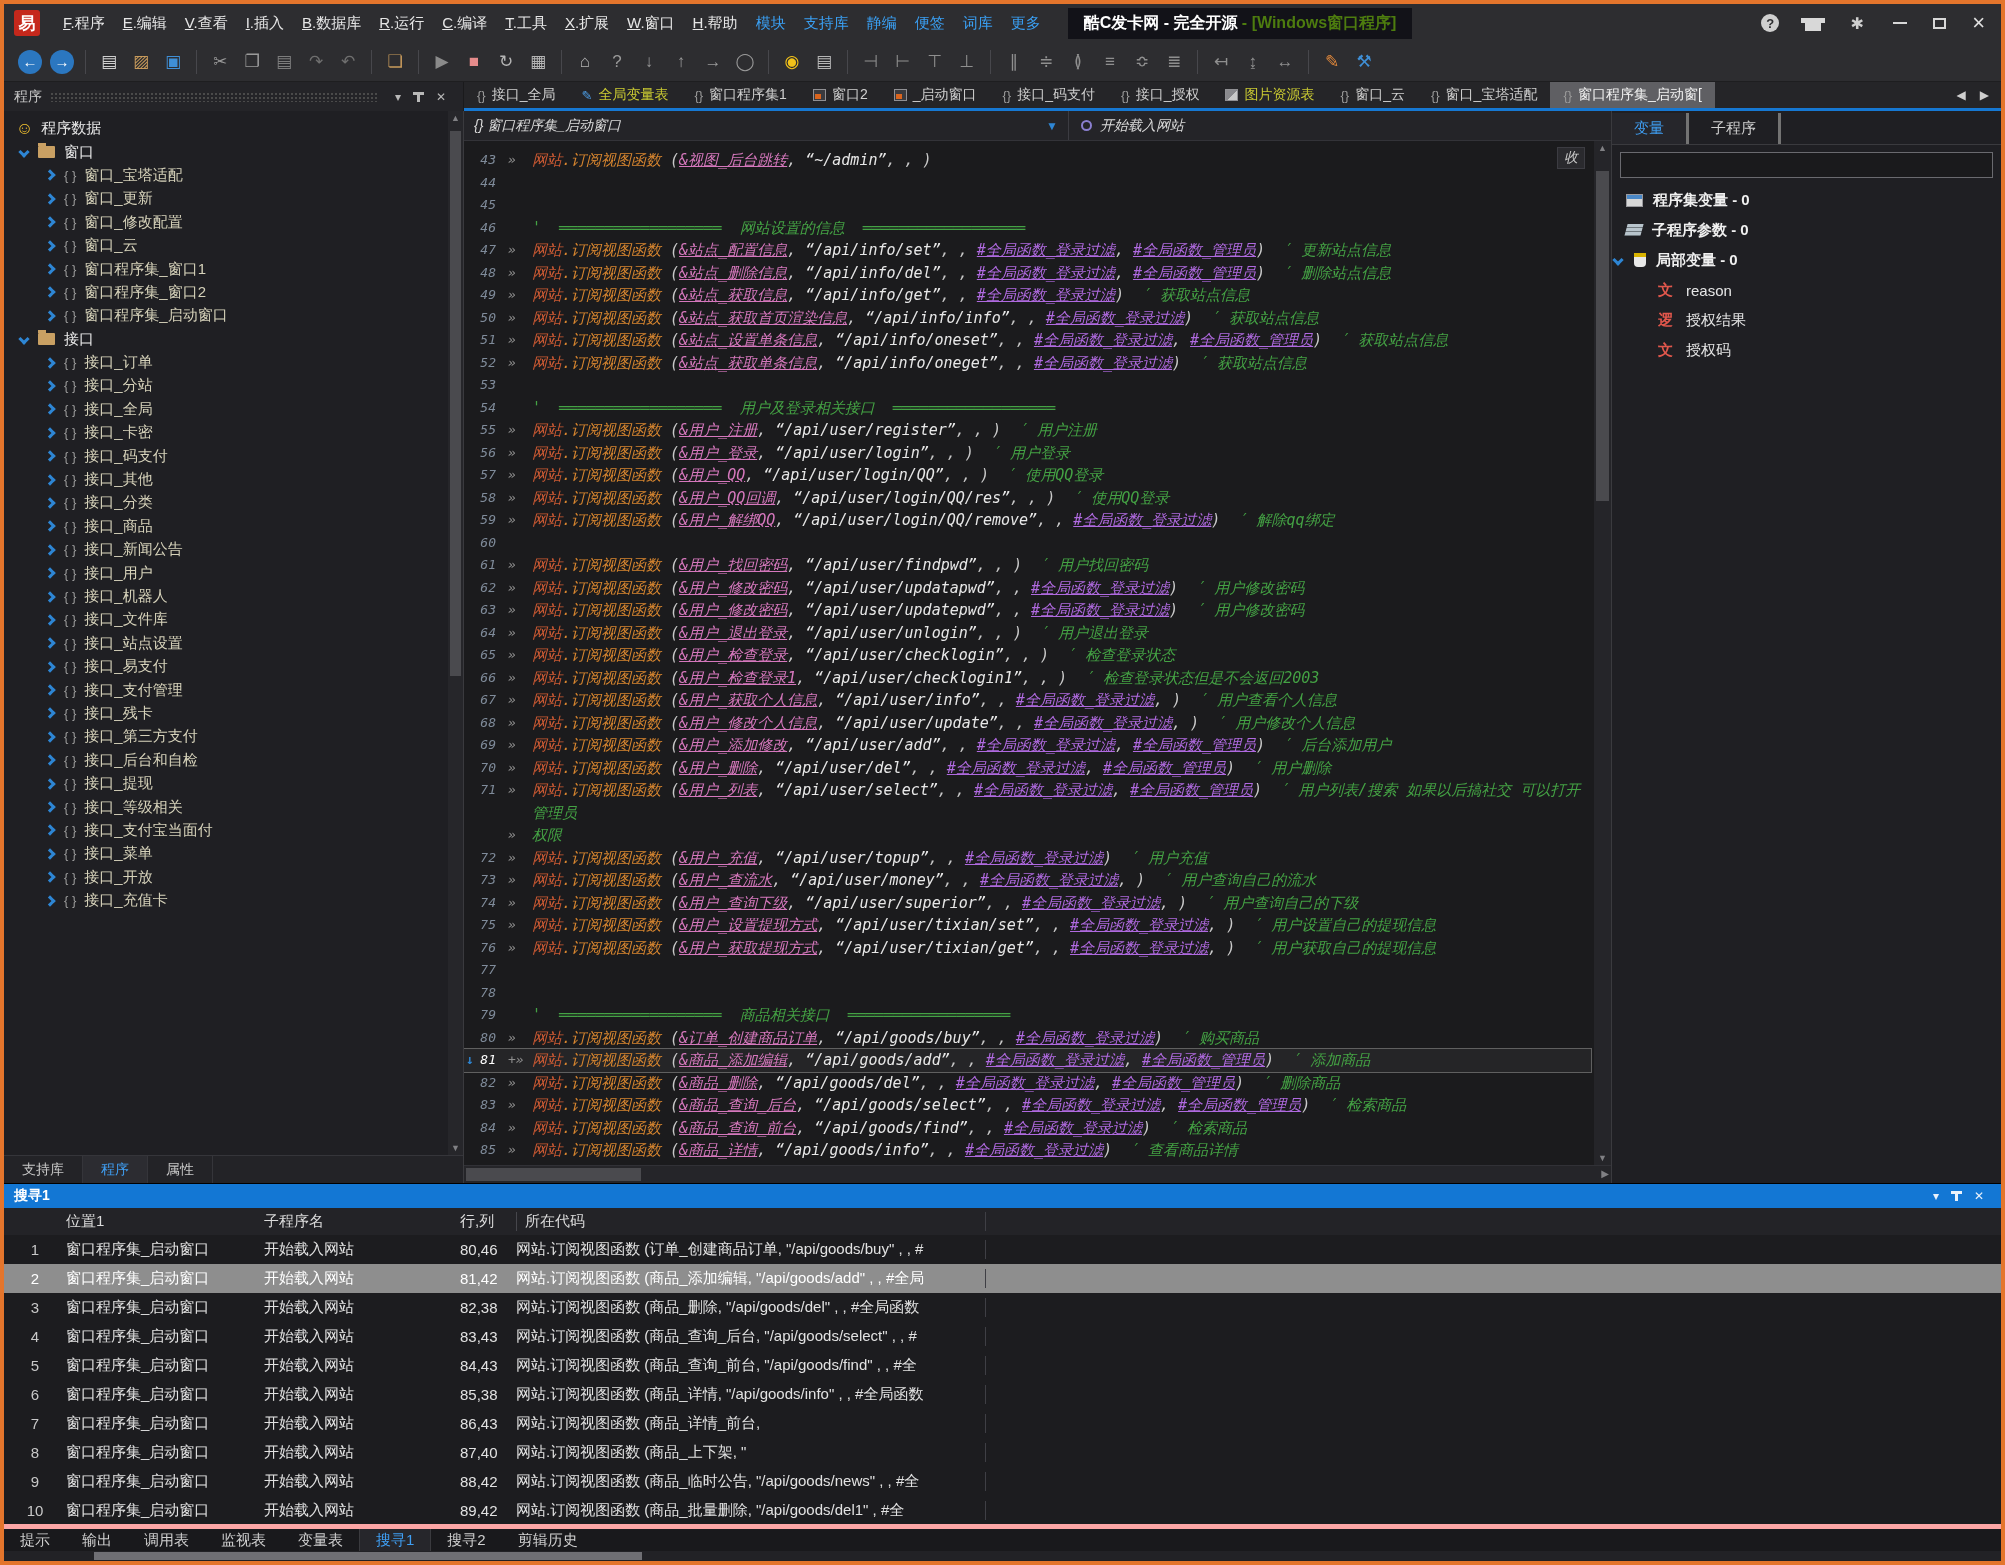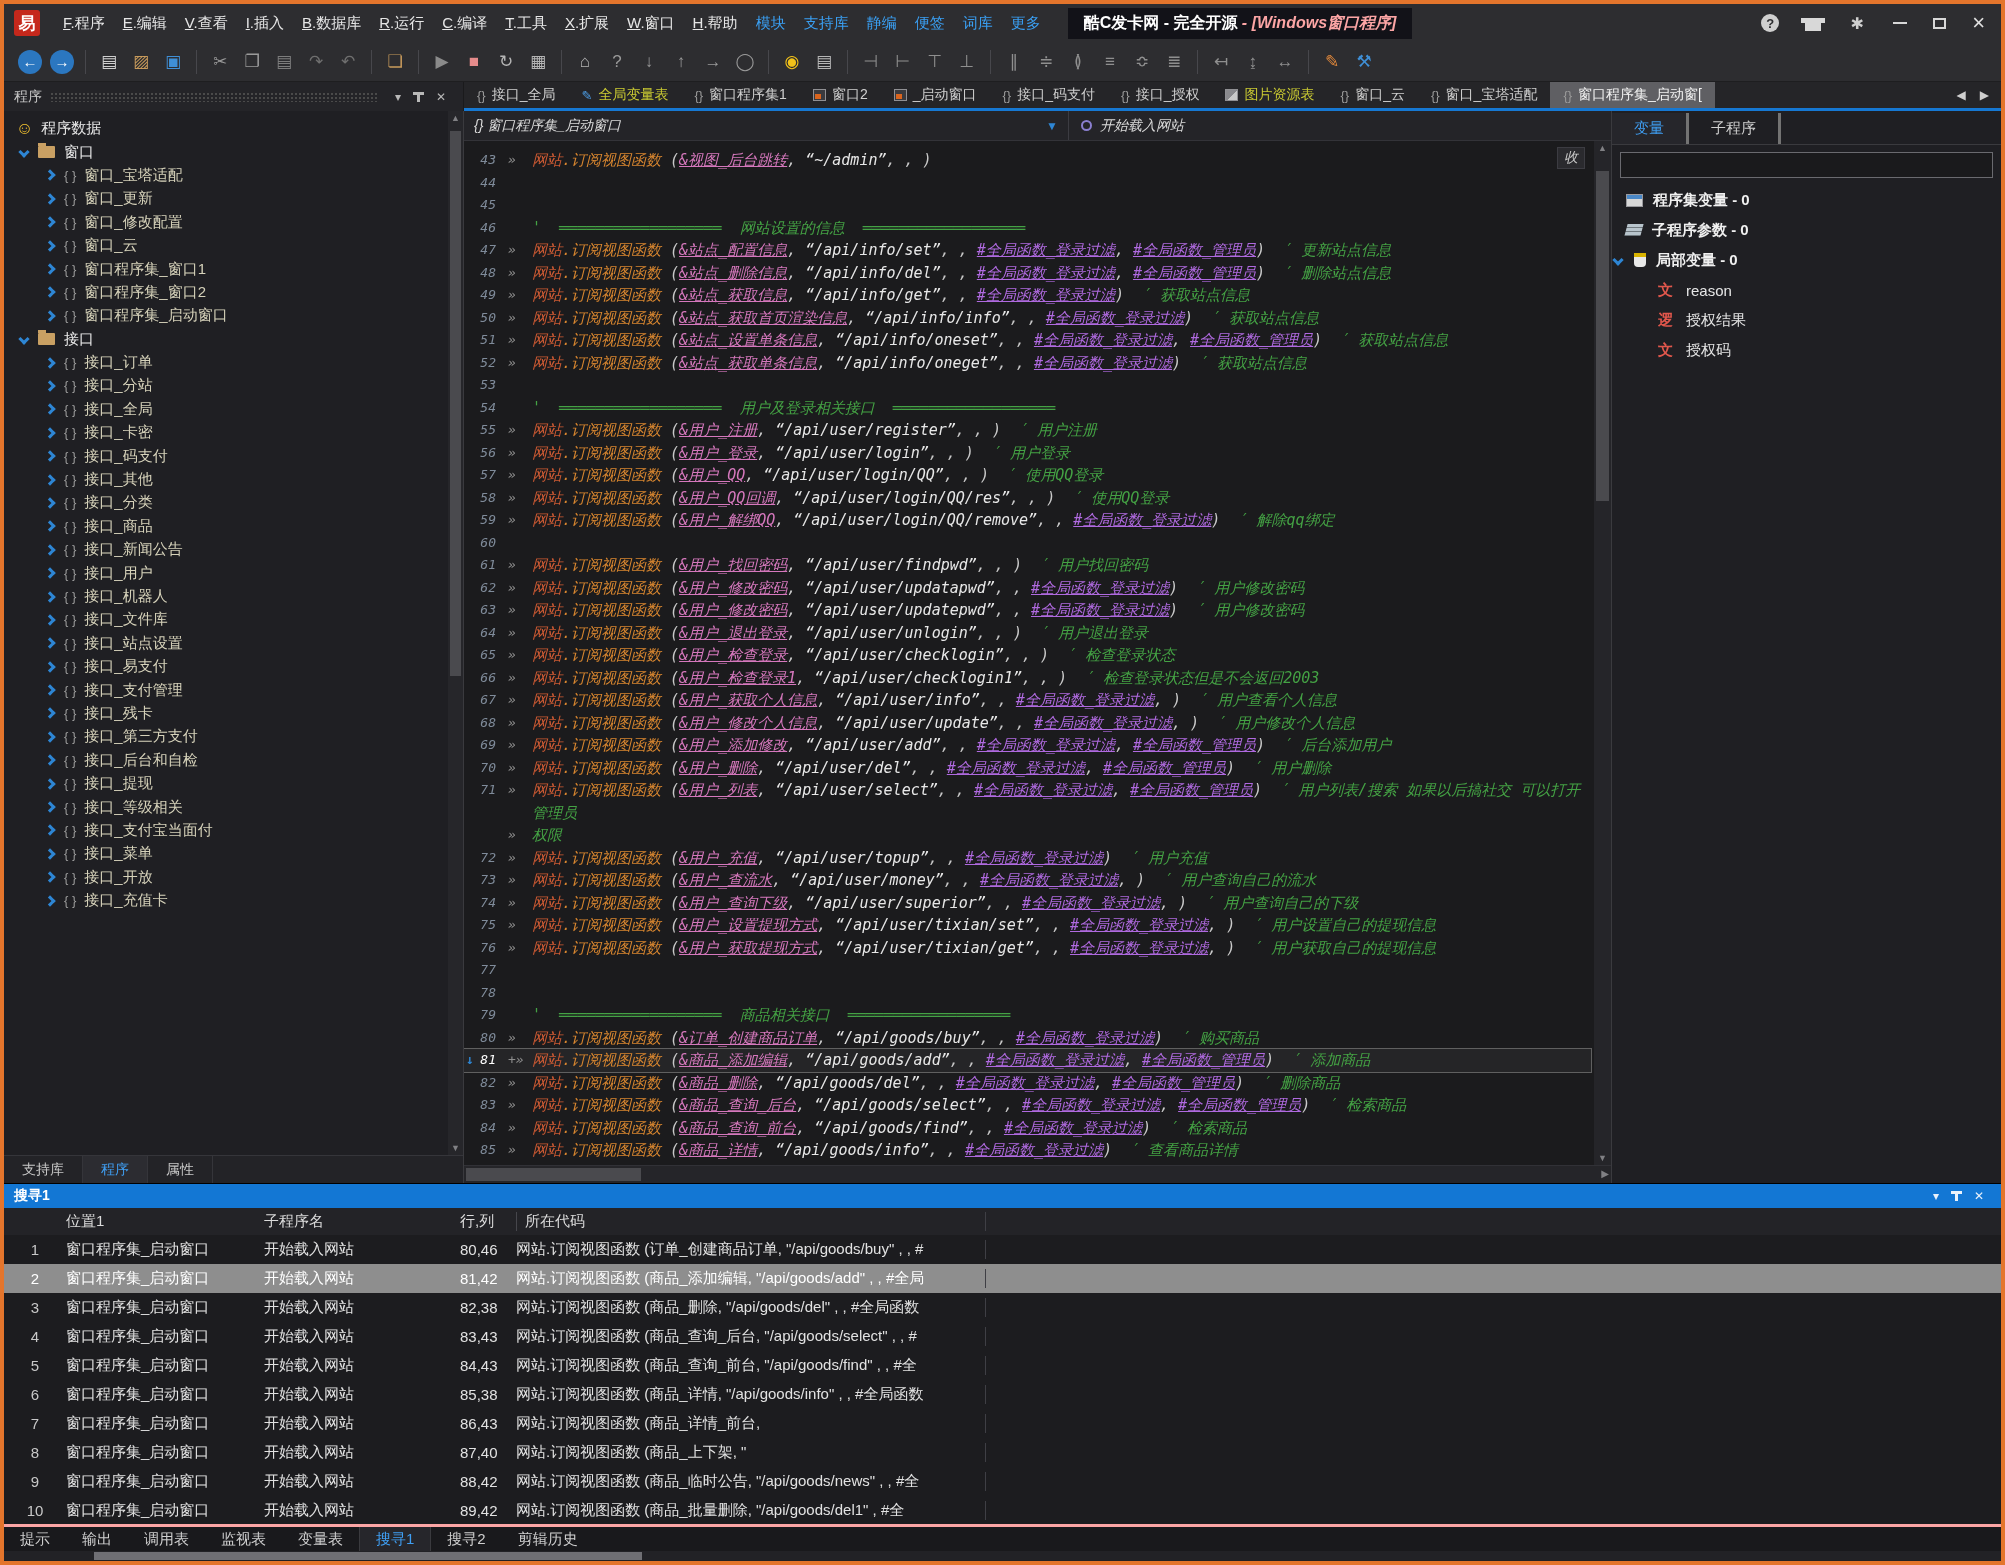--- a/index.html
+++ b/index.html
@@ -12,21 +12,21 @@
   }
   
   #titlebar { height:38px; background:#2d2d30; display:flex; align-items:center; padding:0 10px; flex:none; }
   .app-logo { width:26px; height:26px; background:#c5281c; color:#fff; font-weight:bold; font-size:17px;
     display:flex; align-items:center; justify-content:center; border-radius:3px; margin-right:14px; }
   .menu-item { color:#e6e6e6; font-size:15px; margin:0 9px; cursor:default; white-space:nowrap; }
   .menu-item u { text-decoration:underline; }
   .menu-item.plugin { color:#3a9ff2; }
   #title-box { margin-left:18px; background:#121218; padding:5px 16px; font-size:16px; font-weight:bold;
     color:#fff; white-space:nowrap; }
-  #title-box .suffix { color:#fca5a5;font-style:italic; }
+  #title-box .suffix { color:#4d7c0f; }
   #title-right { margin-left:auto; display:flex; align-items:center; gap:26px; padding-right:6px; }
   .tb-ico { color:#cfcfcf; font-size:16px; width:20px; text-align:center; }
   .help-circle { width:18px; height:18px; border-radius:50%; background:#cfcfcf; color:#2d2d30;
     font-size:13px; font-weight:bold; display:flex; align-items:center; justify-content:center; }
   .shirt-icon { position:relative; width:16px; height:13px; background:#d8d8d8; display:inline-block; margin-top:3px; }
   .shirt-icon::before { content:""; position:absolute; top:0; left:-4px; width:24px; height:5px; background:#d8d8d8; }
   .min-icon { width:14px; height:2px; background:#d8d8d8; display:inline-block; }
   .max-icon { width:13px; height:11px; border:2px solid #d8d8d8; display:inline-block; }
   .close-x { color:#e0e0e0; font-size:22px; line-height:18px; }
   
@@ -133,21 +133,21 @@
   #search-colhead .srch-row { height:27px; color:#dcdcdc; background:#232327; }
   .c-num { width:62px; flex:none; text-align:center; color:#c8c8c8; }
   .c-pos { width:198px; flex:none; overflow:hidden; }
   .c-sub { width:196px; flex:none; overflow:hidden; }
   .c-rc  { width:56px; flex:none; }
   .c-code{ width:470px; flex:none; overflow:hidden; border-right:1px solid #3f3f45; }
   #search-colhead .c-code { border-left:1px solid #46464c; padding-left:8px; }
   #search-body { flex:1; overflow:hidden; }
   .srch-row.selected { background:#8e8e8e; color:#ffffff; }
   .srch-row.selected .c-num { color:#fff; }
-  #bottom-tabs { height:27px; flex:none; background:#19191c; display:flex; align-items:stretch; border-top:3px solid #fca5a5; }
+  #bottom-tabs { height:27px; flex:none; background:#19191c; display:flex; align-items:stretch; border-top:5px solid #fca5a5; }
   .btm-tab { padding:0 16px; display:flex; align-items:center; font-size:15px; color:#cfcfcf; }
   .btm-tab.active { background:#26262b; color:#3f9ef2; border-left:1px solid #3a3a3e; border-right:1px solid #3a3a3e; }
   #bottom-scroll { height:10px; flex:none; background:#222226; position:relative; }
   #bottom-scroll .thumb { position:absolute; top:1px; bottom:1px; left:90px; width:548px; background:#6f6f74; }
 </style>
 </head>
 <body>
 
 <div id="window">
 

